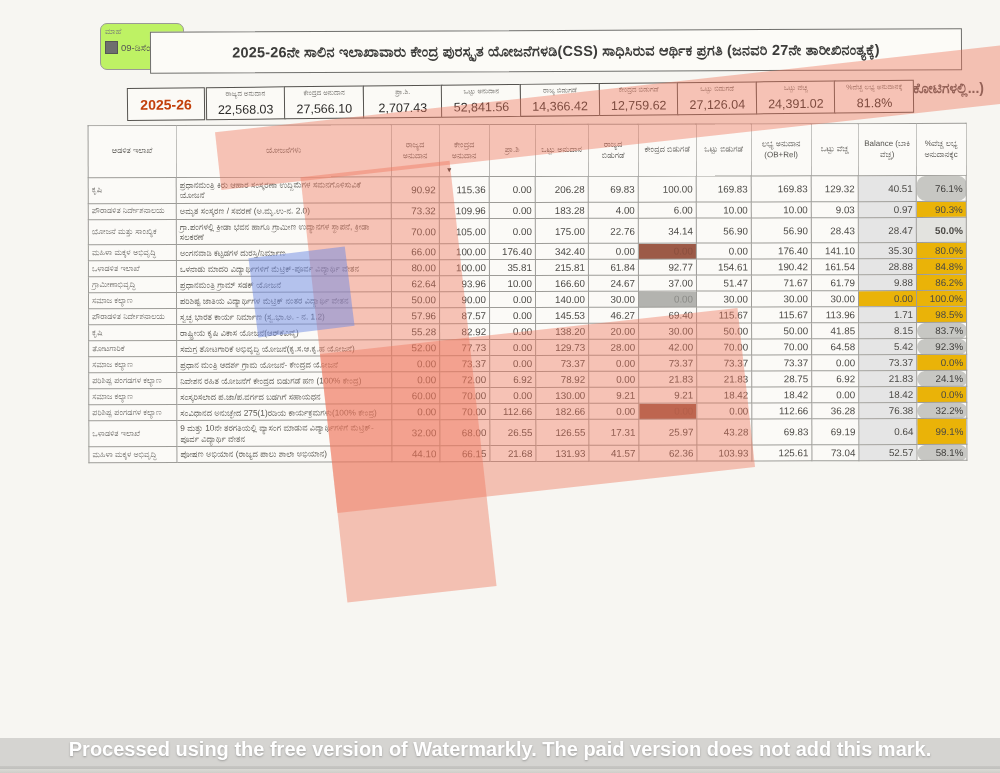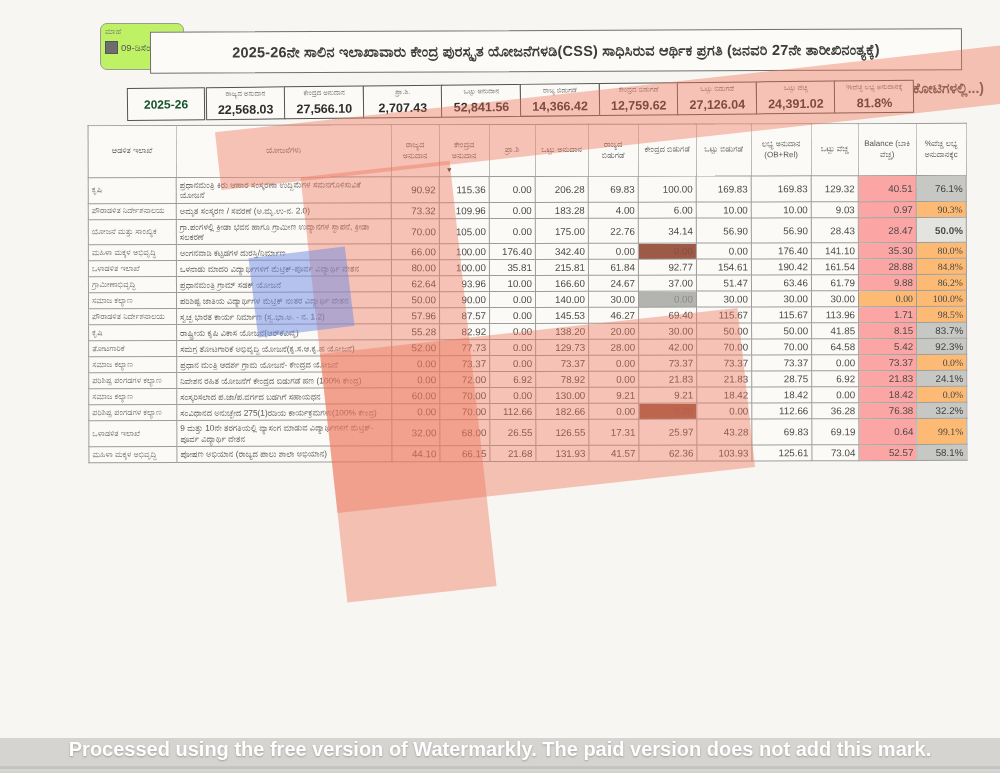--- a/index.html
+++ b/index.html
@@ -32,52 +32,52 @@
   .title-text{font-size:14.5px;font-weight:bold;color:#3c3c3a;letter-spacing:0.2px;}
   .units-note{position:absolute;right:16px;top:80px;font-size:14px;color:#555;font-weight:bold;}
   
   .summary{
     position:absolute;left:127px;top:88px;display:flex;
     transform:rotate(-0.6deg);transform-origin:left center;
   }
   .sum-year{
     width:78px;border:1.6px solid #55534f;background:#fbfaf6;box-sizing:border-box;
     display:flex;align-items:center;justify-content:center;
-    font-size:12px;font-weight:bold;color:#14532d;margin-right:2px;
+    font-size:14px;font-weight:bold;color:#c2410c;margin-right:2px;
   }
   .sum-cell{
     border:1.4px solid #55534f;background:#fbfaf6;box-sizing:border-box;
     margin-left:-1.4px;padding:2px 3px 2px 3px;min-width:80px;
     display:flex;flex-direction:column;justify-content:space-between;height:33px;
   }
   .sum-label{font-size:7px;color:#6d6b67;text-align:center;white-space:nowrap;}
-  .sum-value{font-size:12.5px;font-weight:bold;color:#2e2d2b;text-align:center;white-space:nowrap;}
+  .sum-value{font-size:12.5px;font-weight:normal;color:#2e2d2b;text-align:center;white-space:nowrap;}
   
   table.main{
     position:absolute;left:88px;top:124px;width:878px;
     border-collapse:collapse;table-layout:fixed;
     transform:rotate(-0.15deg);
     background:#fbfaf7;
     border:1.6px solid #6f6f6c;
   }
   table.main th,table.main td{
     border:1px solid #9d9c98;box-sizing:border-box;
     padding:2px 3px;vertical-align:middle;overflow:hidden;
   }
   table.main thead th{
     font-size:8px;font-weight:normal;color:#55534f;text-align:center;
     height:52px;line-height:1.3;position:relative;background:#fbfaf7;
   }
   td.dept{font-size:8px;color:#6e6c68;text-align:left;line-height:1.25;}
   td.scheme{font-size:8.3px;color:#57554f;text-align:left;line-height:1.25;}
   td.num{font-size:9.8px;color:#4c4a46;text-align:right;padding-right:4px;white-space:nowrap;}
-  td.balance{background:#fca5a5;}
+  td.balance{background:#e5e5e5;}
   td.shade-light{background:#e3e3df;font-weight:bold;}
-  td.shade-med{background:#c7c7c3;color:#3f3e3b;}
-  td.shade-dark{background:#fdba74;color:#4a4945;font-family:Liberation Serif, serif;}
+  td.shade-med{background:#c7c7c3;color:#3f3e3b;border-radius:9px;}
+  td.shade-dark{background:#eab308;color:#4a4945;}
   td.shade-gray{background:#b3b3af;color:#8b8b87;}
   td.shade-brown{background:#9c5a47;color:#8a4f3e;}
   .filter-arrow{
     position:absolute;left:6px;bottom:3px;font-size:7px;color:#3a3a38;line-height:1;
   }
   
   .wm{position:absolute;pointer-events:none;}
   .wm-f{left:230px;top:195px;width:0;height:0;transform:rotate(-6.3deg);transform-origin:0 0;}
   .wm-f div{position:absolute;background:rgba(238,116,90,0.42);}
   .wm-f .bar-top{left:-8px;top:-64px;width:820px;height:58px;}
@@ -277,21 +277,21 @@
         <tr>
           <td class="dept">ಗ್ರಾಮೀಣಾಭಿವೃದ್ಧಿ</td>
           <td class="scheme">ಪ್ರಧಾನಮಂತ್ರಿ ಗ್ರಾಮ್ ಸಡಕ್ ಯೋಜನೆ</td>
           <td class="num">62.64</td>
           <td class="num">93.96</td>
           <td class="num">10.00</td>
           <td class="num">166.60</td>
           <td class="num">24.67</td>
           <td class="num">37.00</td>
           <td class="num">51.47</td>
-          <td class="num">63.46</td>
+          <td class="num">71.67</td>
           <td class="num">61.79</td>
           <td class="num balance">9.88</td>
           <td class="num pct shade-dark">86.2%</td>
         </tr>
         <tr>
           <td class="dept">ಸಮಾಜ ಕಲ್ಯಾಣ</td>
           <td class="scheme">ಪರಿಶಿಷ್ಟ ಜಾತಿಯ ವಿದ್ಯಾರ್ಥಿಗಳ ಮೆಟ್ರಿಕ್ ನಂತರ ವಿದ್ಯಾರ್ಥಿ ವೇತನ</td>
           <td class="num">50.00</td>
           <td class="num">90.00</td>
           <td class="num">0.00</td>

